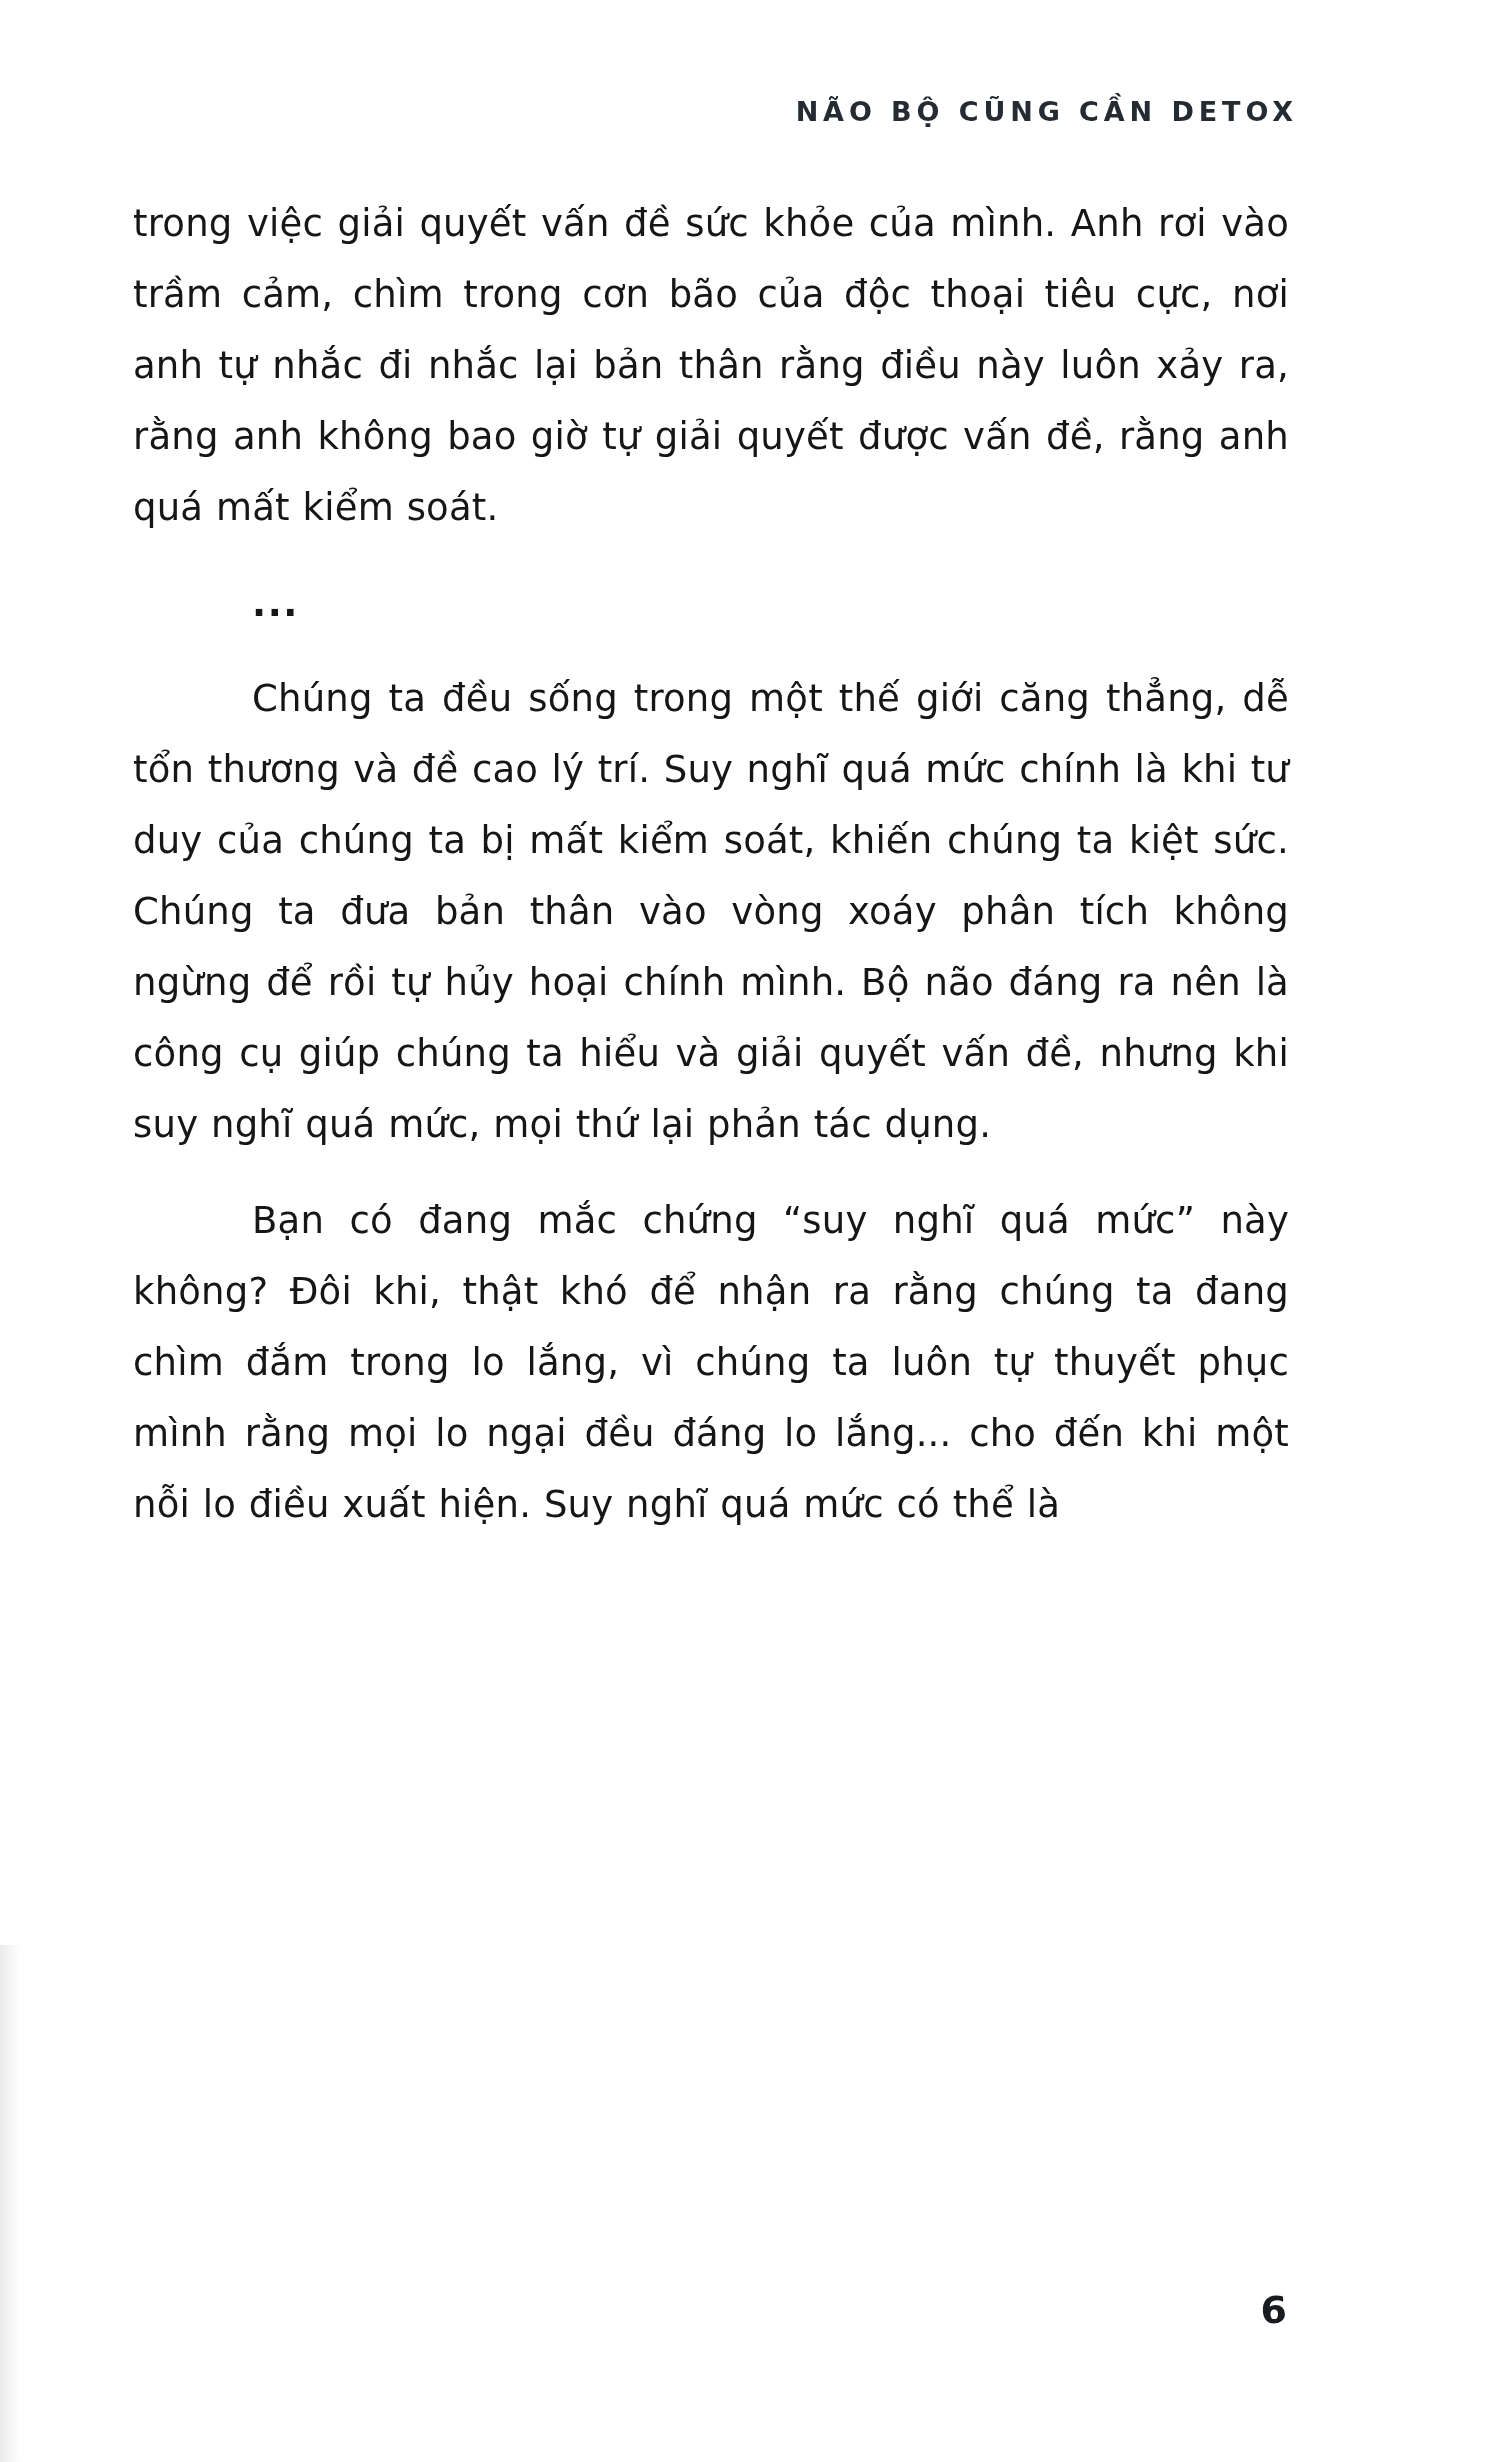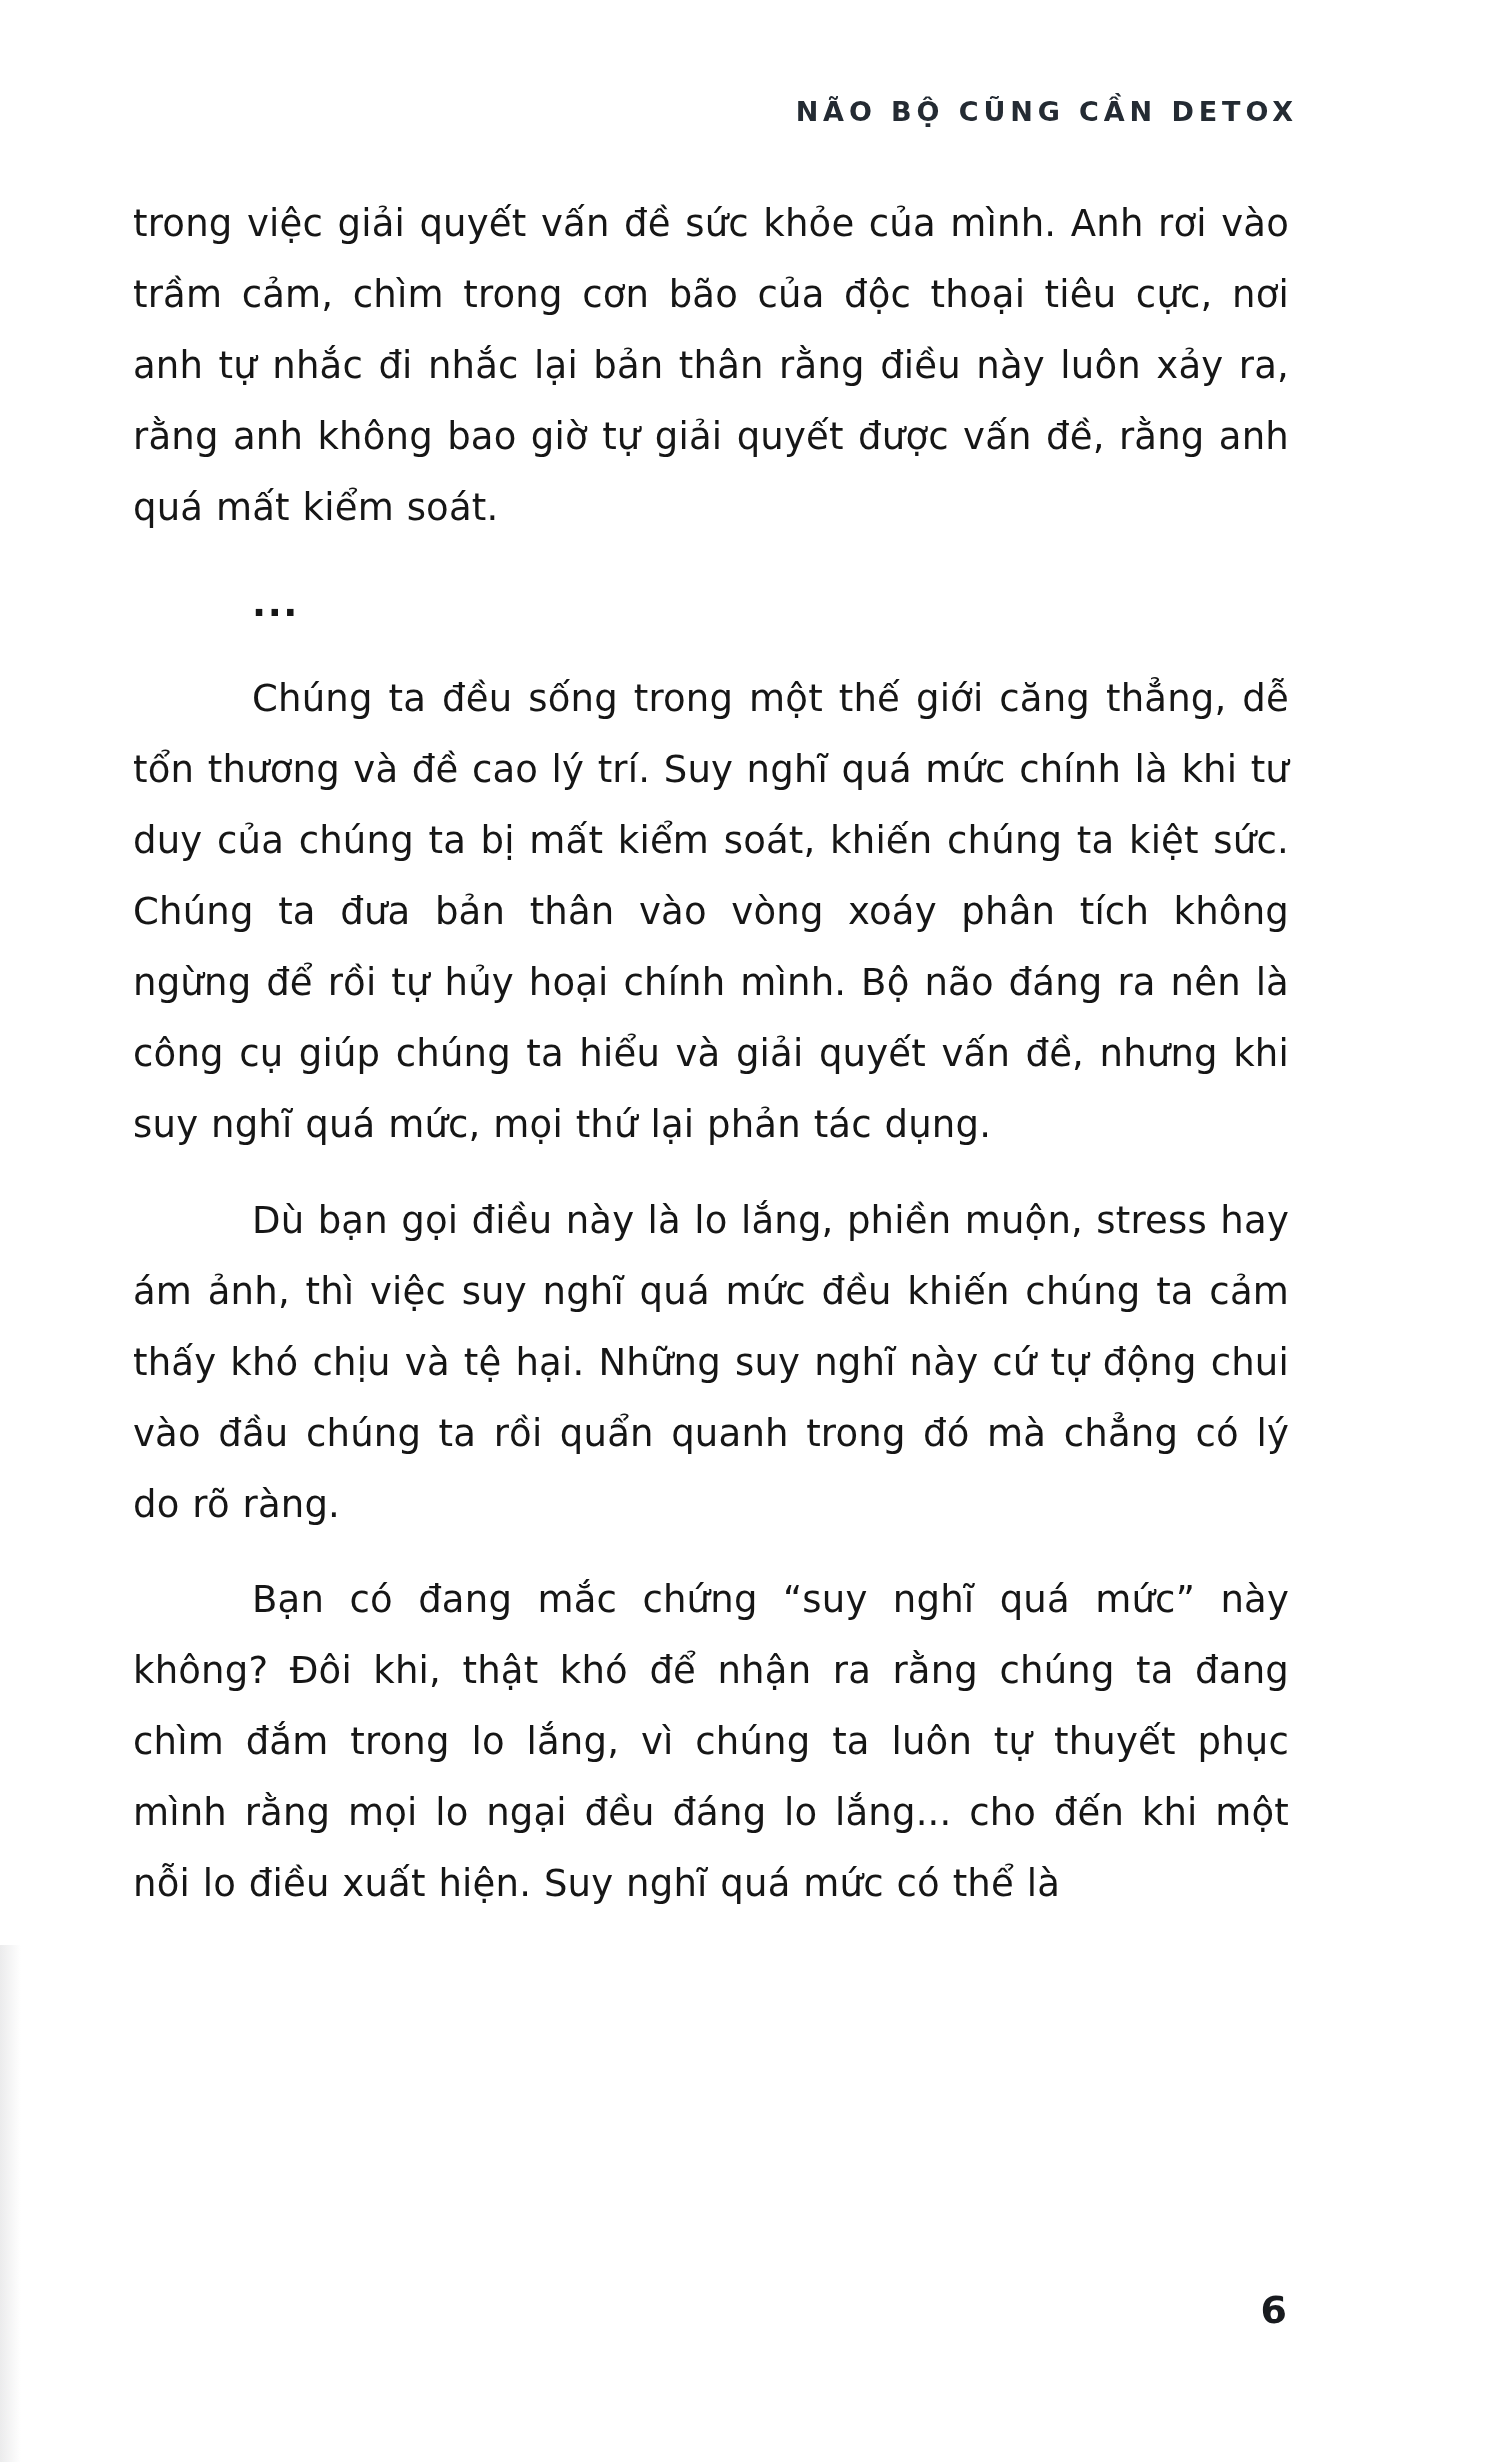--- a/index.html
+++ b/index.html
@@ -76,20 +76,19 @@
   <div class="scan-shade-left"></div>
 
   <div class="running-head">
     <span>NÃO BỘ CŨNG CẦN DETOX</span>
   </div>
 
   <div class="body-text">
     <p>trong việc giải quyết vấn đề sức khỏe của mình. Anh rơi vào trầm cảm, chìm trong cơn bão của độc thoại tiêu cực, nơi anh tự nhắc đi nhắc lại bản thân rằng điều này luôn xảy ra, rằng anh không bao giờ tự giải quyết được vấn đề, rằng anh quá mất kiểm soát.</p>
     <p class="indent ellipsis-line">...</p>
     <p class="indent">Chúng ta đều sống trong một thế giới căng thẳng, dễ tổn thương và đề cao lý trí. Suy nghĩ quá mức chính là khi tư duy của chúng ta bị mất kiểm soát, khiến chúng ta kiệt sức. Chúng ta đưa bản thân vào vòng xoáy phân tích không ngừng để rồi tự hủy hoại chính mình. Bộ não đáng ra nên là công cụ giúp chúng ta hiểu và giải quyết vấn đề, nhưng khi suy nghĩ quá mức, mọi thứ lại phản tác dụng.</p>
-    <p class="indent">Dù bạn gọi điều này là lo lắng, phiền muộn, stress hay ám ảnh, thì việc suy nghĩ quá mức đều khiến chúng ta cảm thấy khó chịu và tệ hại. Những suy nghĩ này cứ tự động chui vào đầu chúng ta rồi quẩn quanh trong đó mà chẳng có lý do rõ ràng.</p>
     <p class="indent">Bạn có đang mắc chứng “suy nghĩ quá mức” này không? Đôi khi, thật khó để nhận ra rằng chúng ta đang chìm đắm trong lo lắng, vì chúng ta luôn tự thuyết phục mình rằng mọi lo ngại đều đáng lo lắng... cho đến khi một nỗi lo điều xuất hiện. Suy nghĩ quá mức có thể là</p>
   </div>
 
   <div class="page-number">6</div>
 
 </div>
 
 
 </body></html>

